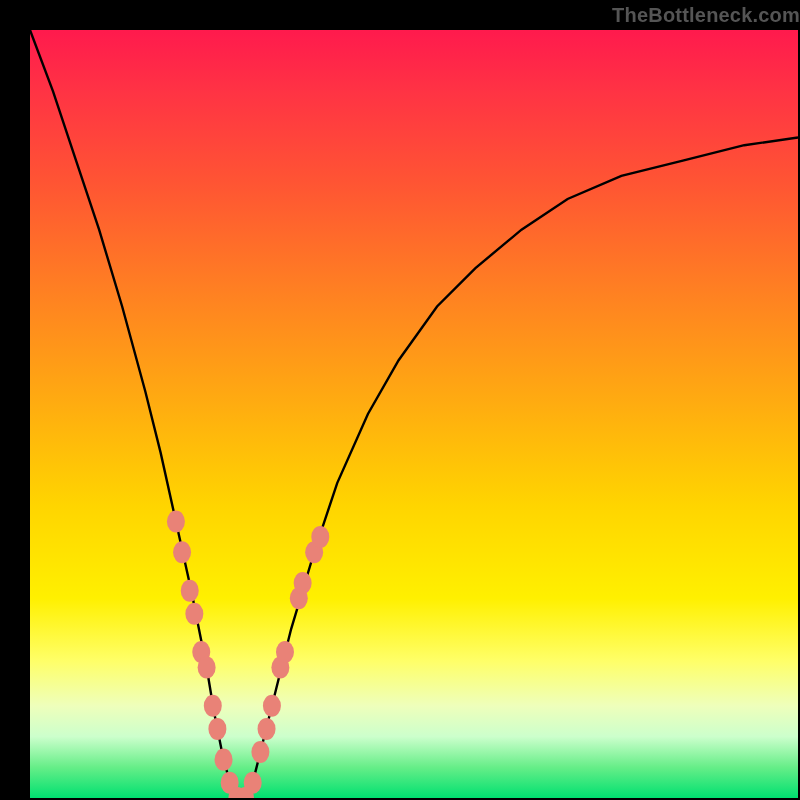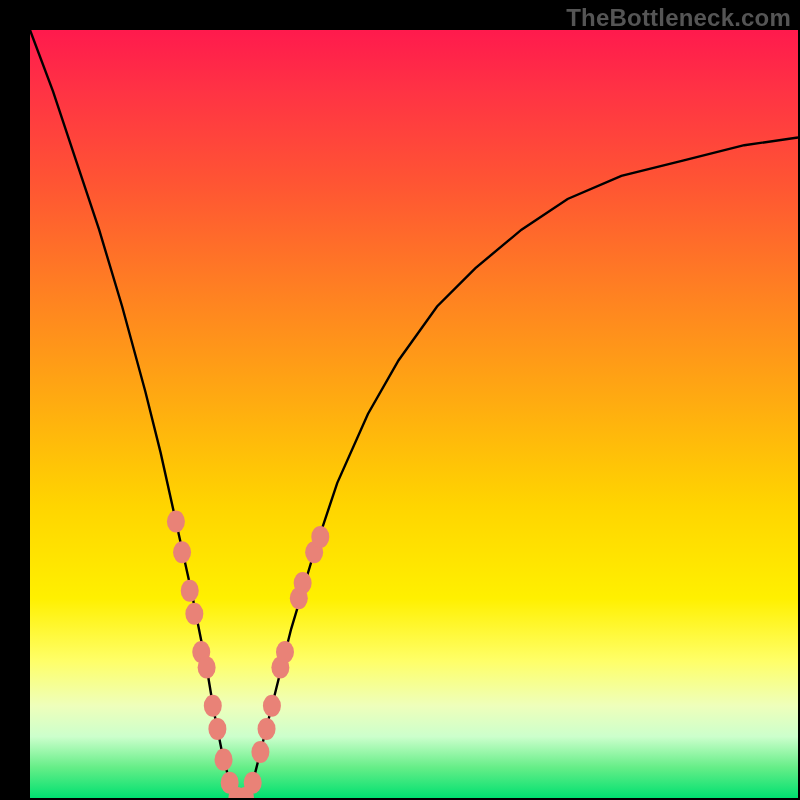--- a/index.html
+++ b/index.html
@@ -34,22 +34,22 @@
       #ffff66 82%,
       #eeffbb 88%,
       #ccffcc 92%,
       #66ee88 96%,
       #00e070 100%
     );
   }
   .watermark {
     position: absolute;
     top: 4px;
-    right: 9px;
-    font-size: 24px;
+    right: 0;
+    font-size: 20px;
     font-weight: 600;
     color: #555;
     letter-spacing: 0.2px;
     user-select: none;
   }
   svg.curve {
     position: absolute;
     left: 0;
     top: 0;
     width: 768px;

